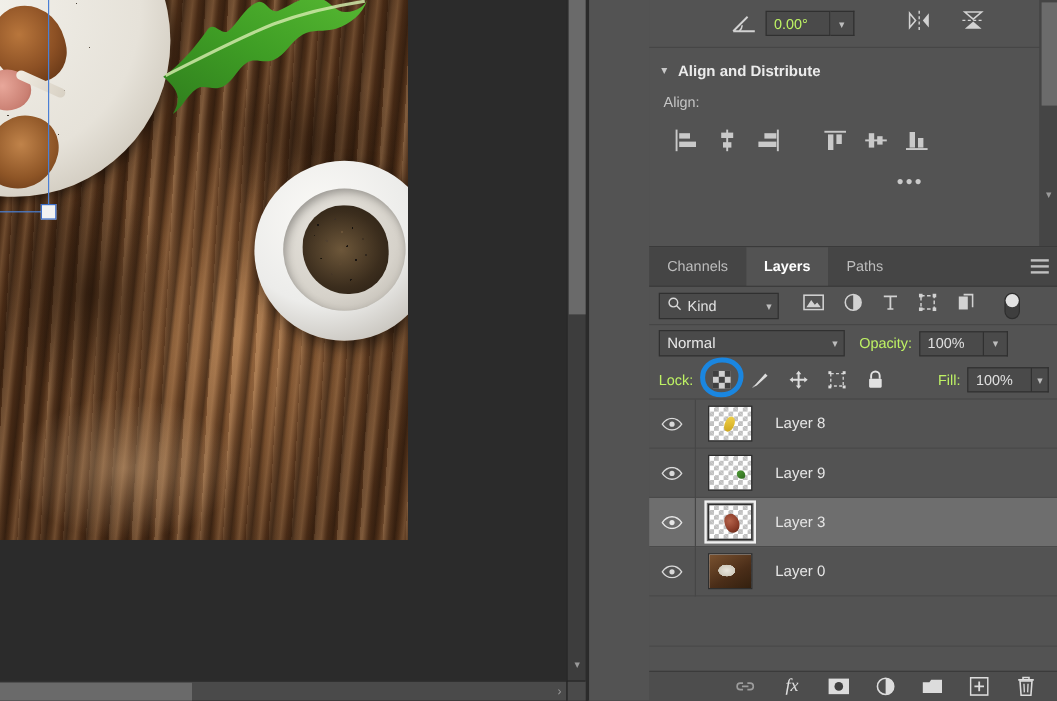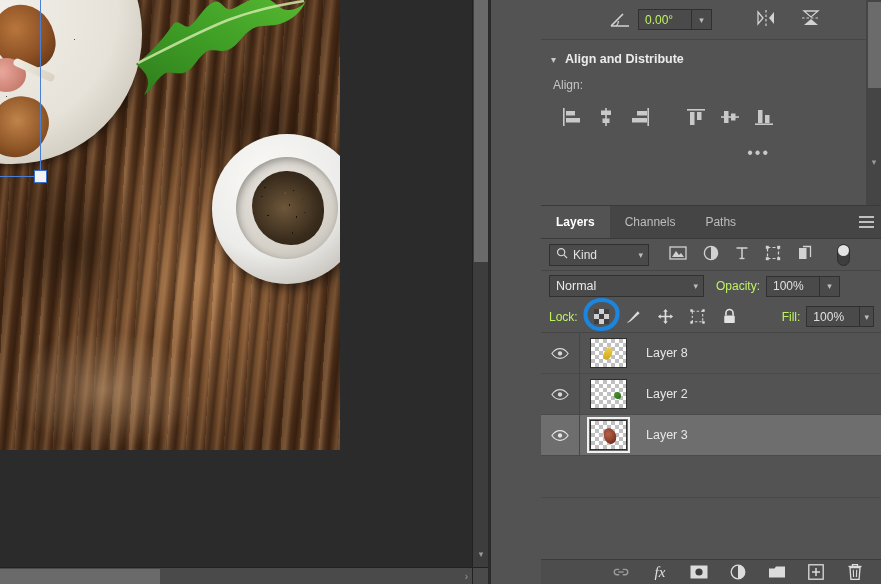--- a/index.html
+++ b/index.html
@@ -483,22 +483,22 @@
 
       <div class="props-scroll">
         <div class="props-thumb"></div>
         <div class="props-chev">▾</div>
       </div>
     </div>
 
     <div class="layers">
 
       <div class="tabbar">
+        <div class="tab">Channels</div>
         <div class="tab active">Layers</div>
-        <div class="tab">Channels</div>
         <div class="tab">Paths</div>
         <div class="tab-menu">
           <i></i>
             <i></i>
             <i></i>
         </div>
       </div>
 
       <div class="filter-row">
         <div class="kind-select">
@@ -640,40 +640,56 @@
                        C16 10.4 13 11.4 10 11.4 C7 11.4 4 10.4 1 6 Z" fill="none" stroke="#d8d8d8" stroke-width="1.3"></path>
               <circle cx="10" cy="6" r="2.4" fill="#d8d8d8"></circle>
             </svg>
           </span>
           <span class="divider-v"></span>
           <span class="thumb-cell">
             <span class="thumb">
               <span class="t-green"></span>
             </span>
           </span>
-          <span class="layer-name">Layer 2</span>
+          <span class="layer-name">Layer 9</span>
         </div>
 
         <div class="layer-row selected">
           <span class="eye-cell">
             <svg viewBox="0 0 20 12" width="18" height="11">
               <path d="M1 6 C4 1.6 7 0.6 10 0.6 C13 0.6 16 1.6 19 6
                        C16 10.4 13 11.4 10 11.4 C7 11.4 4 10.4 1 6 Z" fill="none" stroke="#e6e6e6" stroke-width="1.3"></path>
               <circle cx="10" cy="6" r="2.4" fill="#e6e6e6"></circle>
             </svg>
           </span>
           <span class="divider-v"></span>
           <span class="thumb-cell">
             <span class="thumb sel">
               <span class="t-meat"></span>
             </span>
           </span>
           <span class="layer-name">Layer 3</span>
         </div>
 
+        <div class="layer-row">
+          <span class="eye-cell">
+            <svg viewBox="0 0 20 12" width="18" height="11">
+              <path d="M1 6 C4 1.6 7 0.6 10 0.6 C13 0.6 16 1.6 19 6
+                       C16 10.4 13 11.4 10 11.4 C7 11.4 4 10.4 1 6 Z" fill="none" stroke="#d8d8d8" stroke-width="1.3"></path>
+              <circle cx="10" cy="6" r="2.4" fill="#d8d8d8"></circle>
+            </svg>
+          </span>
+          <span class="divider-v"></span>
+          <span class="thumb-cell">
+            <span class="thumb">
+              <span class="t-photo"></span>
+            </span>
+          </span>
+          <span class="layer-name">Layer 0</span>
+        </div>
 
         <div class="layer-bottom-pad"></div>
       </div>
 
       <div class="layer-toolbar">
         <span class="tb-btn">
           <svg viewBox="0 0 20 12" width="18" height="12">
             <path d="M8 3 L5.5 3 A3 3 0 0 0 5.5 9 L8 9" fill="none" stroke="#9c9c9c" stroke-width="1.5"></path>
             <path d="M12 3 L14.5 3 A3 3 0 0 1 14.5 9 L12 9" fill="none" stroke="#9c9c9c" stroke-width="1.5"></path>
             <path d="M7 6 L13 6" stroke="#9c9c9c" stroke-width="1.5"></path>

